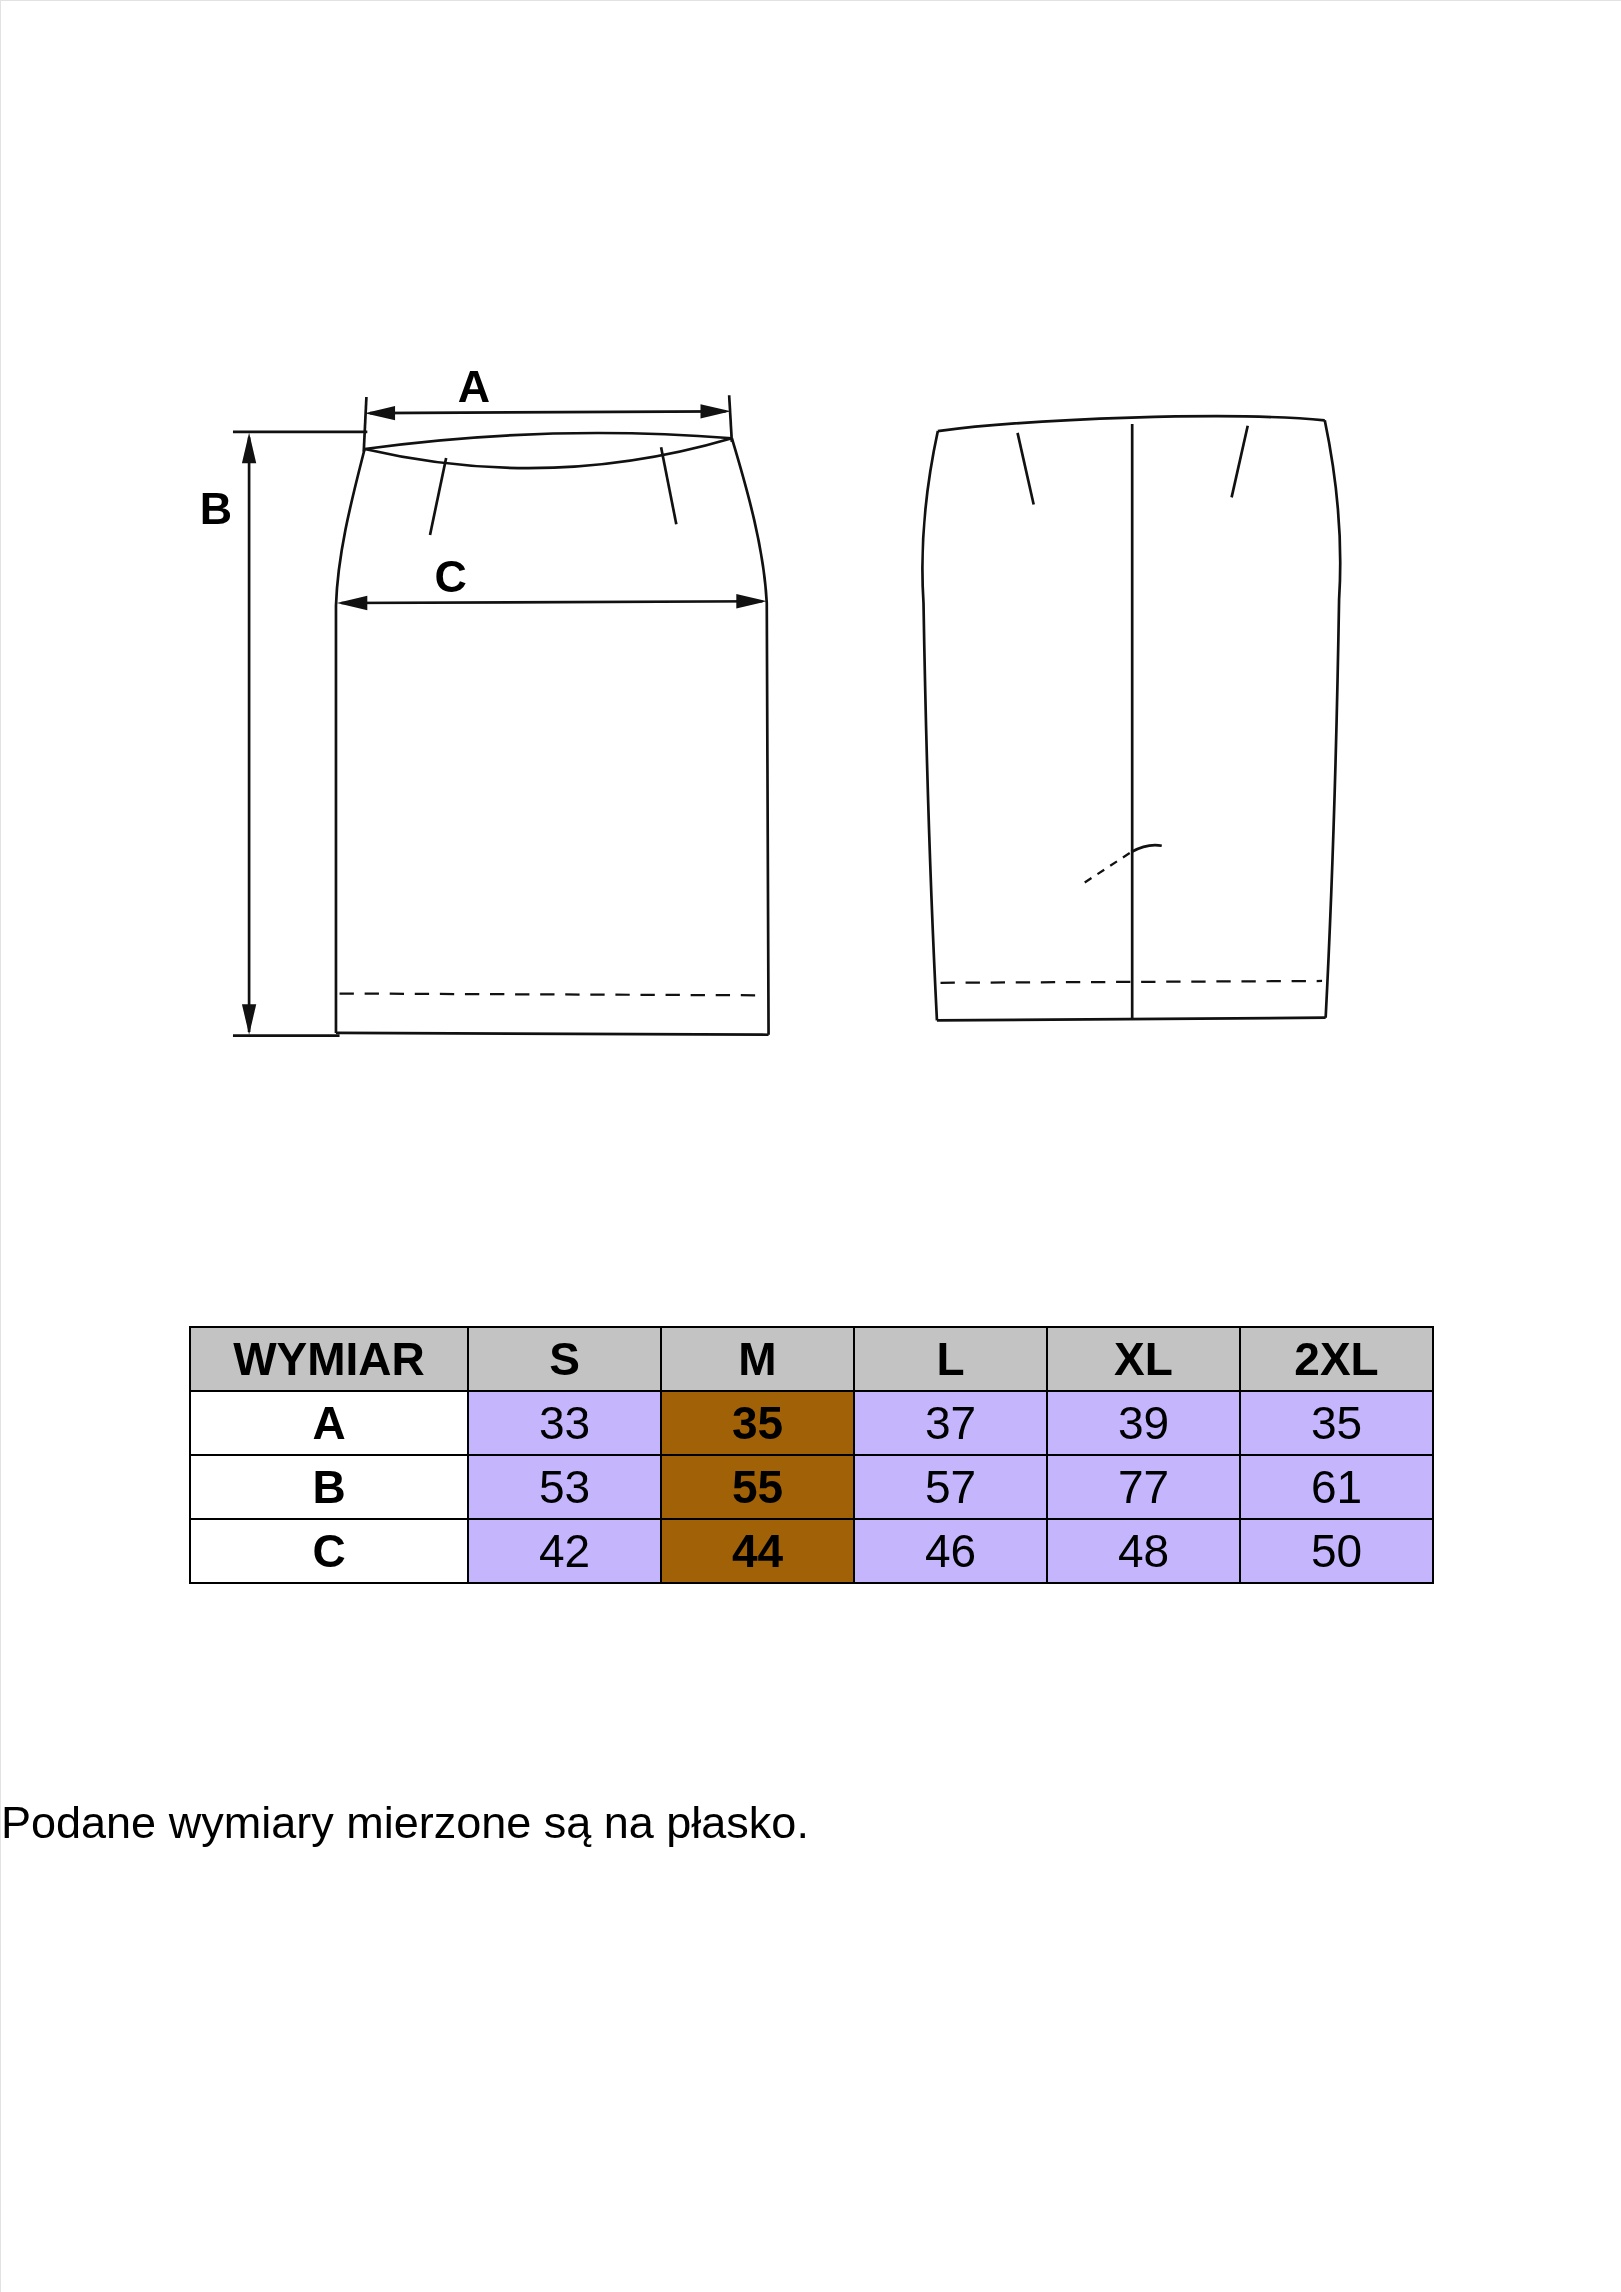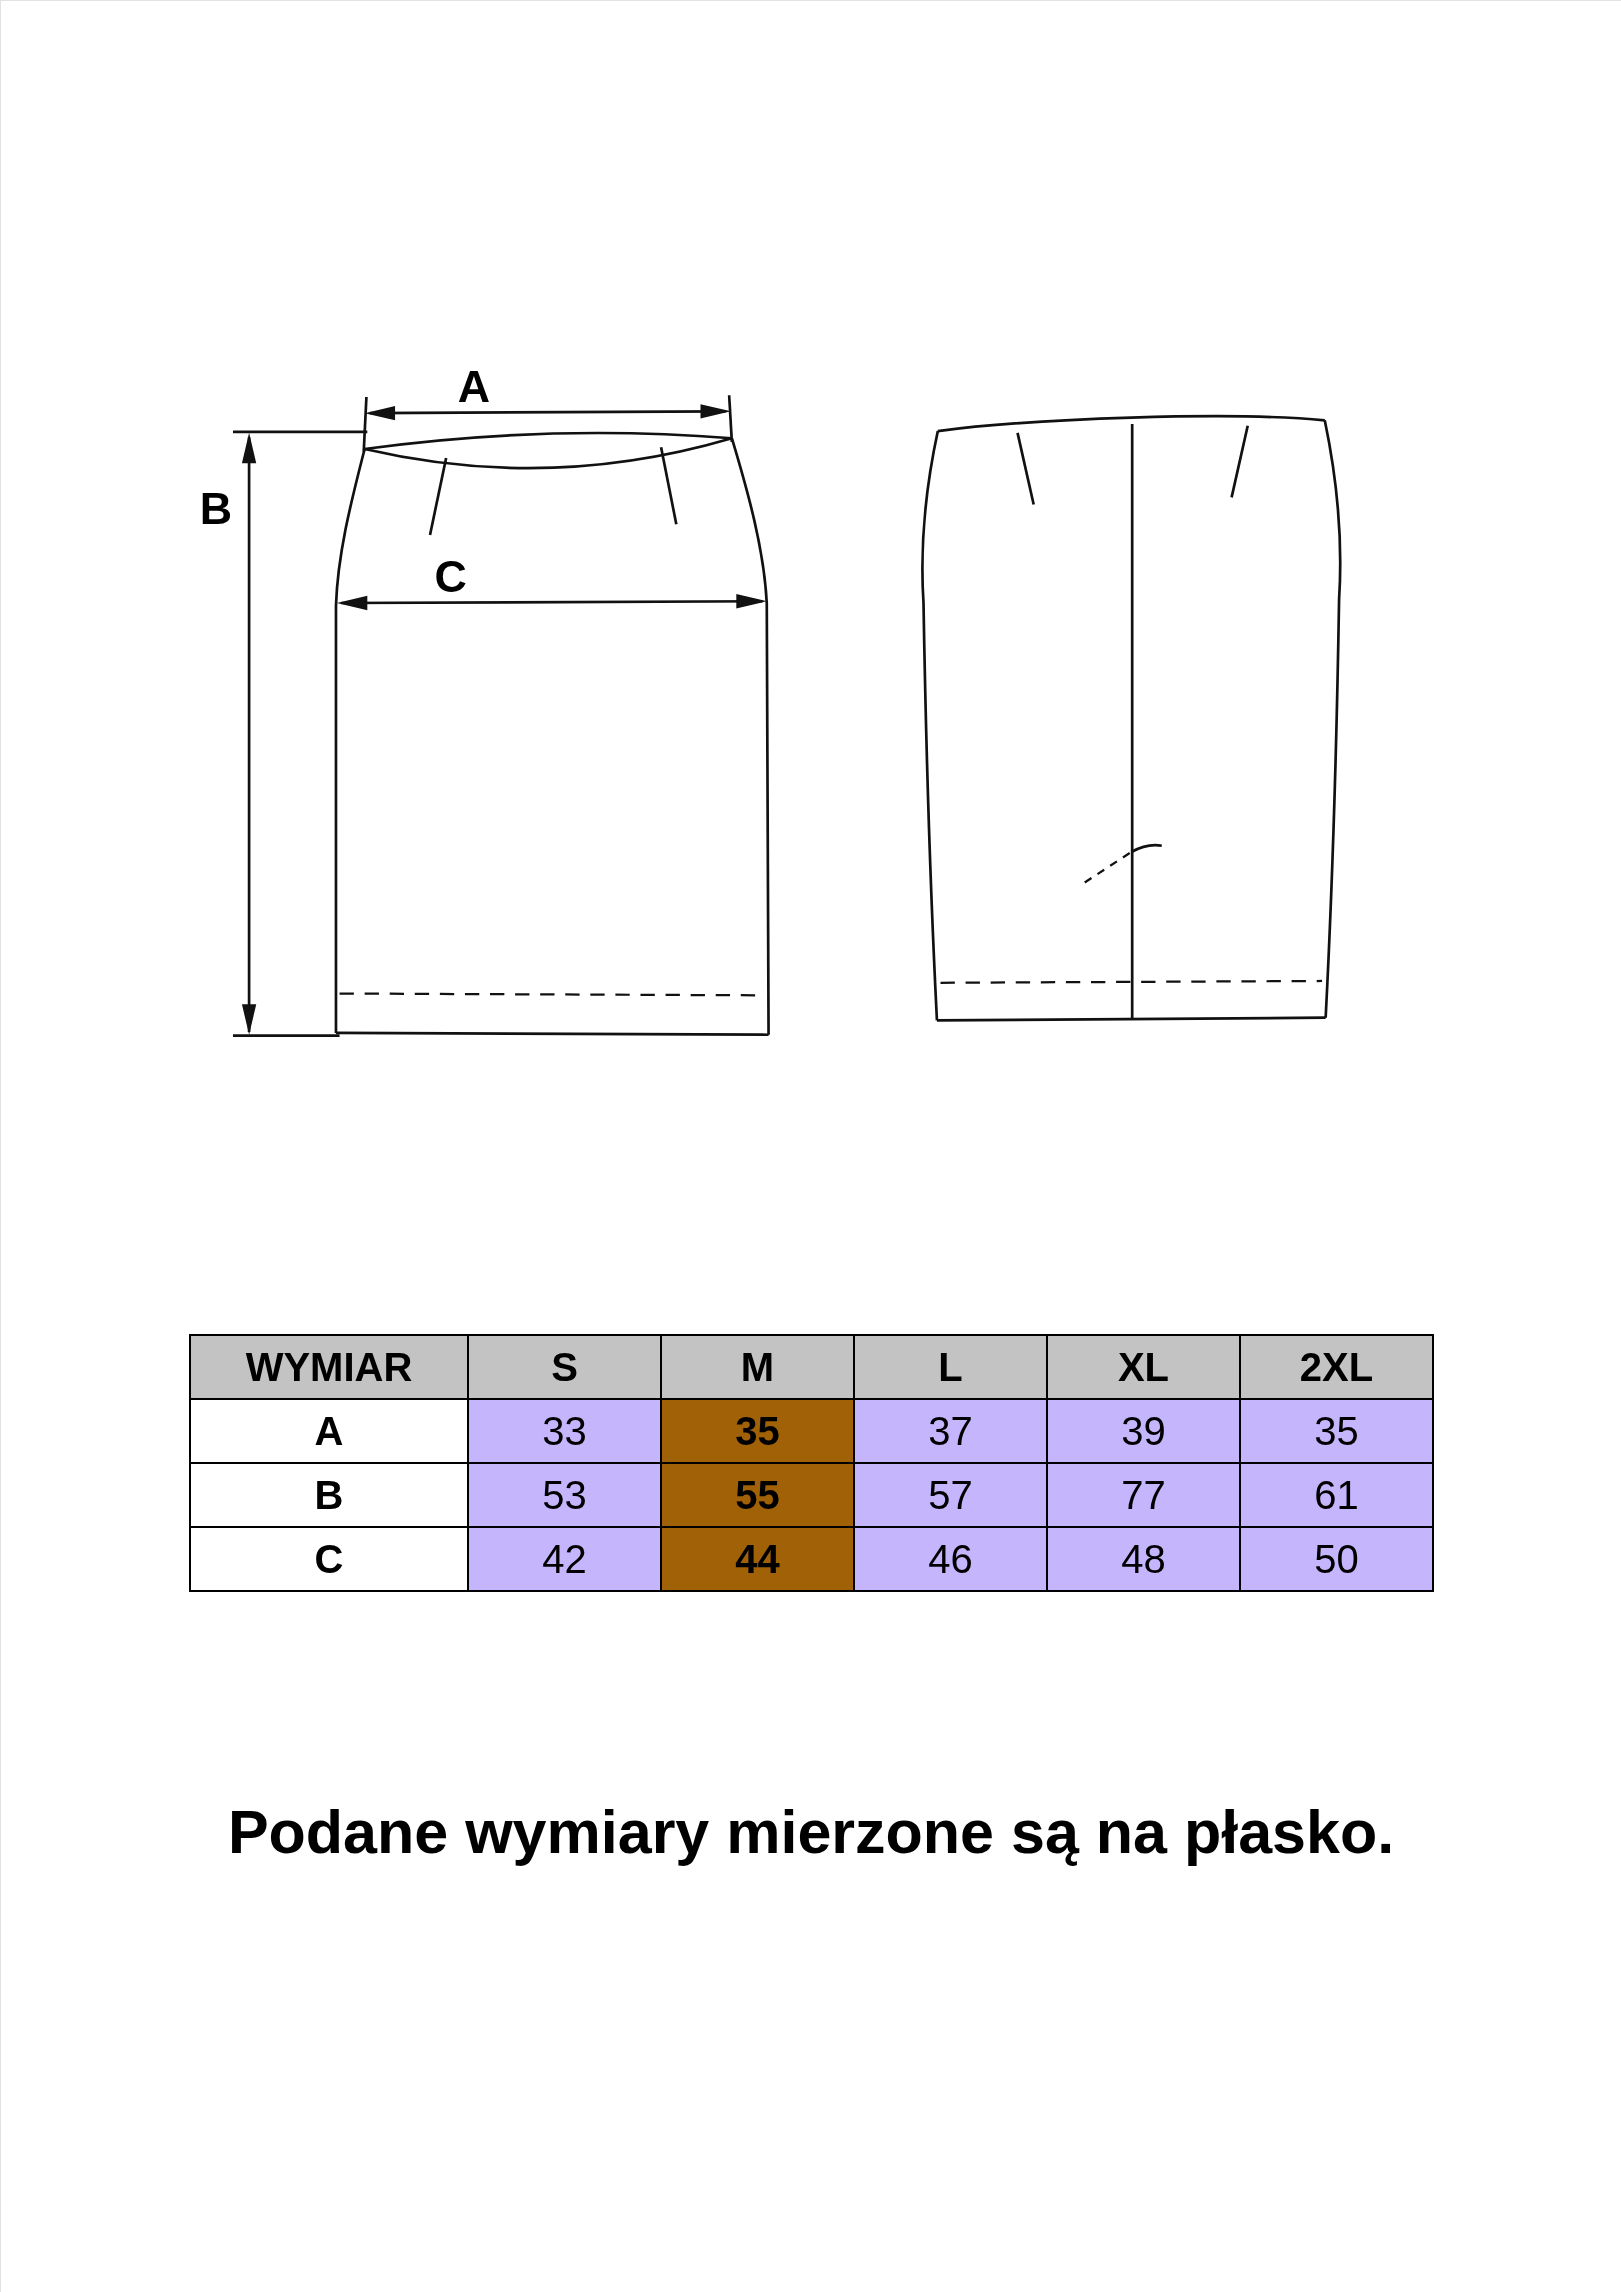--- a/index.html
+++ b/index.html
@@ -36,22 +36,21 @@
     fill: #000000;
     stroke: none;
   }
   .size-table {
     position: absolute;
     top: 1325px;
     left: 188px;
     width: 1243px;
     border-collapse: collapse;
     table-layout: fixed;
-    font-size: 40px;
-    margin-top: 8px;
+    font-size: 46px;
   }
   .size-table th, .size-table td {
     border: 2.7px solid #000000;
     height: 64px;
     text-align: center;
     vertical-align: middle;
     padding: 0;
   }
   .size-table thead th {
     background: #c3c3c3;
@@ -61,23 +60,23 @@
     background: #ffffff;
     font-weight: bold;
   }
   .size-table td { background: #c4b5fd; font-weight: normal; }
   .size-table td.hl { background: #a16207; font-weight: bold; }
   .caption {
     position: absolute;
     top: 1796px;
     left: 0;
     width: 100%;
-    text-align: center;
-    font-size: 61px;
-    font-weight: bold;
+    text-align: left;
+    font-size: 45px;
+    font-weight: normal;
     color: #000000;
   }
 </style>
 </head>
 <body>
 
 <div class="page">
 
   <svg class="diagram-svg" width="1622" height="1299" viewBox="0 0 1811 1450">
 

